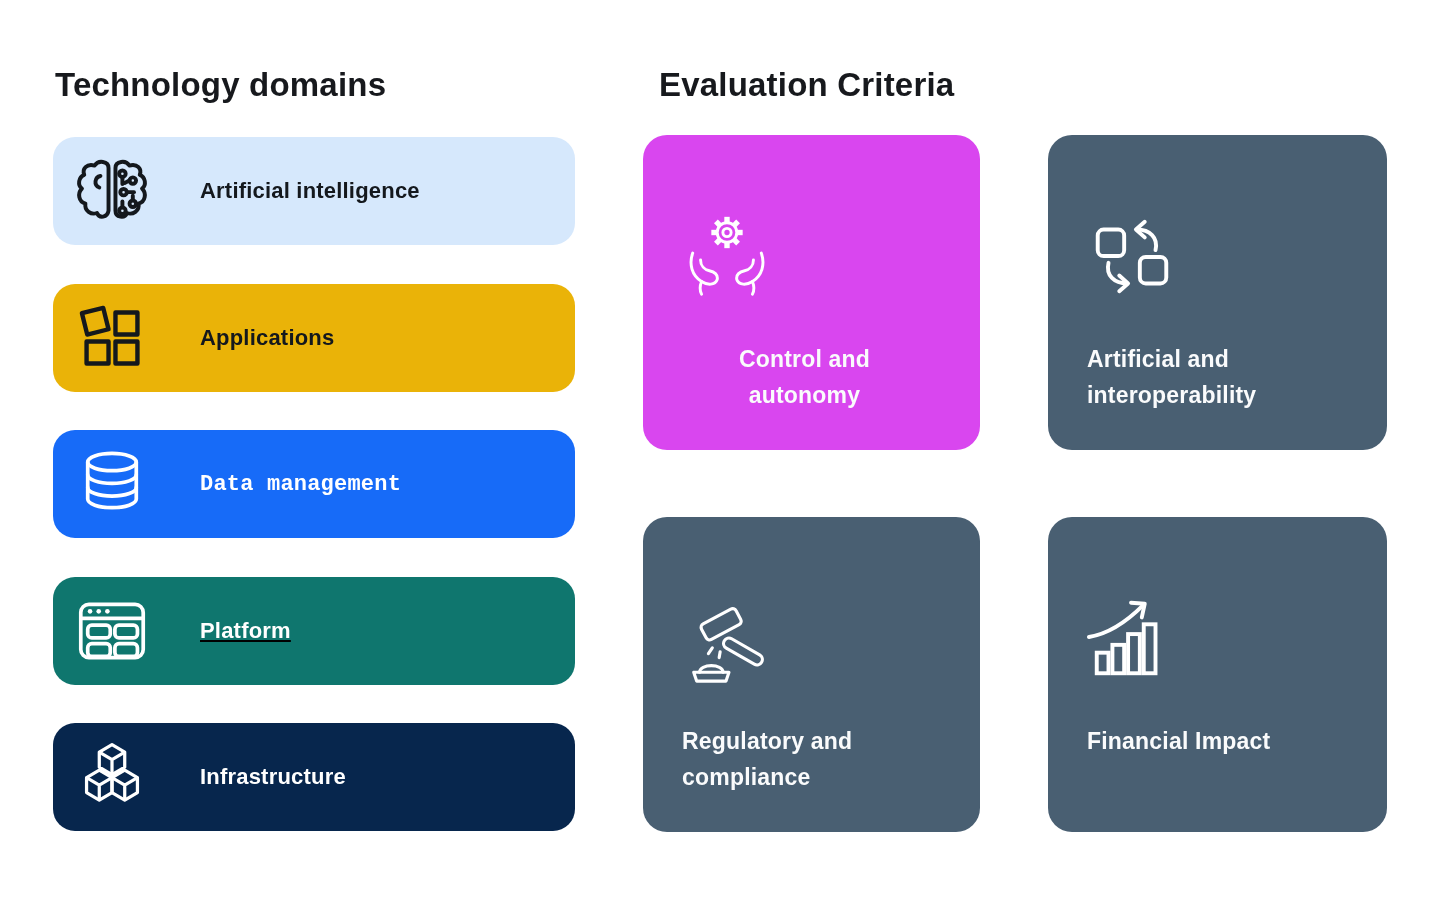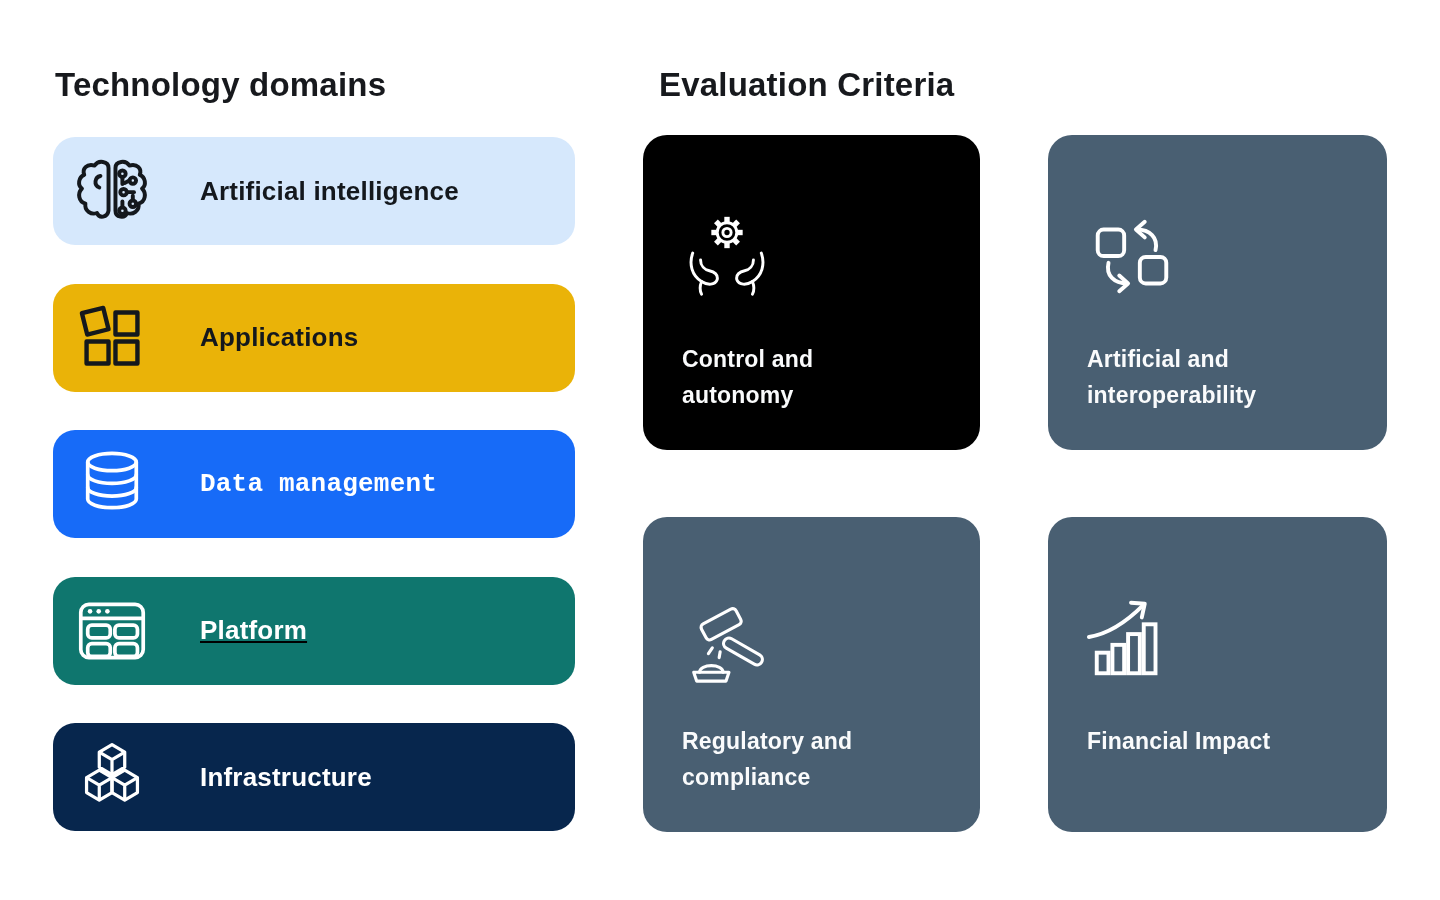--- a/index.html
+++ b/index.html
@@ -23,21 +23,21 @@
   }
   .drow{
     width:522px;height:108px;border-radius:22px;
     display:flex;align-items:center;
   }
   .drow-icon{
     width:74px;height:74px;margin-left:22px;flex:none;display:block;
   }
   .drow-icon svg{width:100%;height:100%;display:block;}
   .drow-label{
-    margin-left:51px;font-size:26px;font-weight:700;letter-spacing:.2px;
+    margin-left:51px;font-size:22px;font-weight:700;letter-spacing:.2px;
   }
   .ink-dark{color:#14181d;}
   .ink-white{color:#ffffff;}
 
   
   .card-grid{
     position:absolute;left:643px;top:135px;
     display:grid;
     grid-template-columns:337px 339px;
     grid-template-rows:315px 315px;
@@ -136,21 +136,21 @@
         <path d="M32,32.5 L43,39 L54,32.5 M43,39 L43,52"></path>
       </svg>
     </span>
     <span class="drow-label" style="color: rgb(255, 255, 255); text-align: right;">Infrastructure</span>
   </div>
 
 </div>
 
 <div class="card-grid">
 
-  <div class="card" style="background-color: #000000;">
+  <div class="card" style="background-color: #d946ef; text-align: center;">
     <span class="card-icon">
       <svg viewBox="0 0 96 96" fill="none" stroke="currentColor" stroke-width="3" stroke-linecap="round" stroke-linejoin="round">
         <circle cx="48" cy="24" r="10"></circle>
         <circle cx="48" cy="24" r="4.2"></circle>
         <g stroke-width="5.5" stroke-linecap="butt">
           <line x1="58" y1="24" x2="64" y2="24"></line>
           <line x1="55.1" y1="31.1" x2="59.3" y2="35.3"></line>
           <line x1="48" y1="34" x2="48" y2="40"></line>
           <line x1="40.9" y1="31.1" x2="36.7" y2="35.3"></line>
           <line x1="38" y1="24" x2="32" y2="24"></line>

